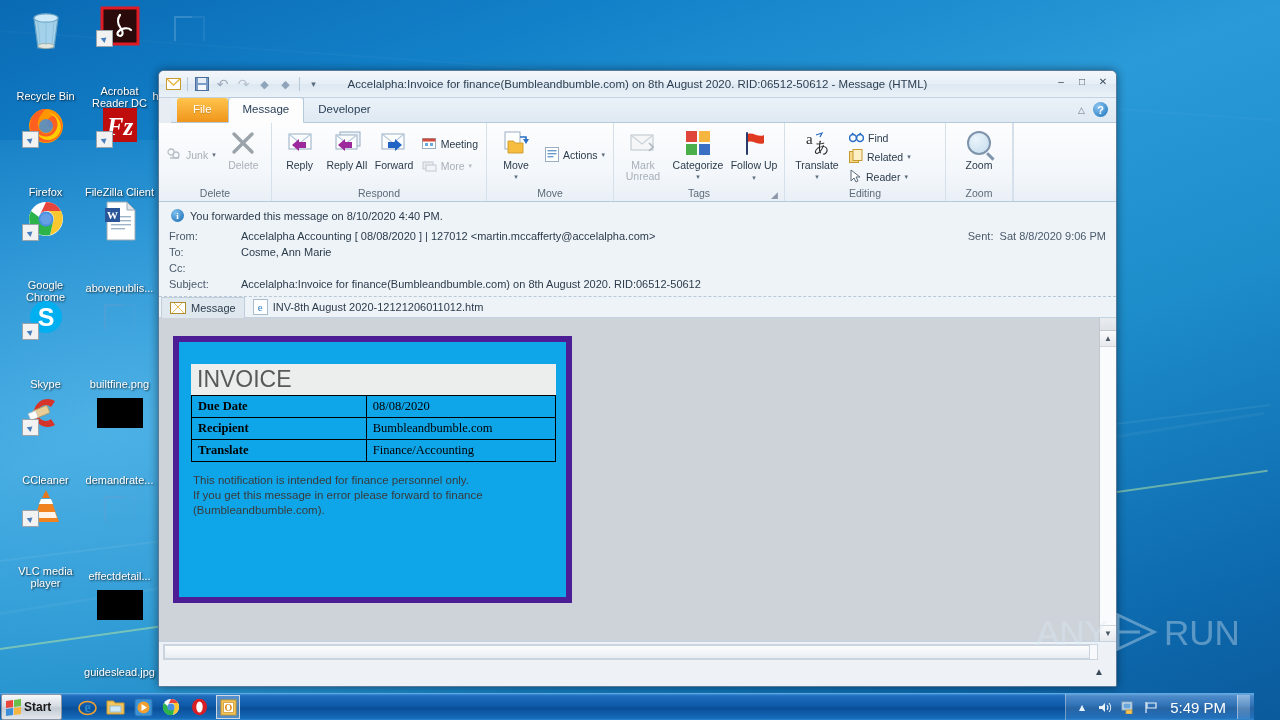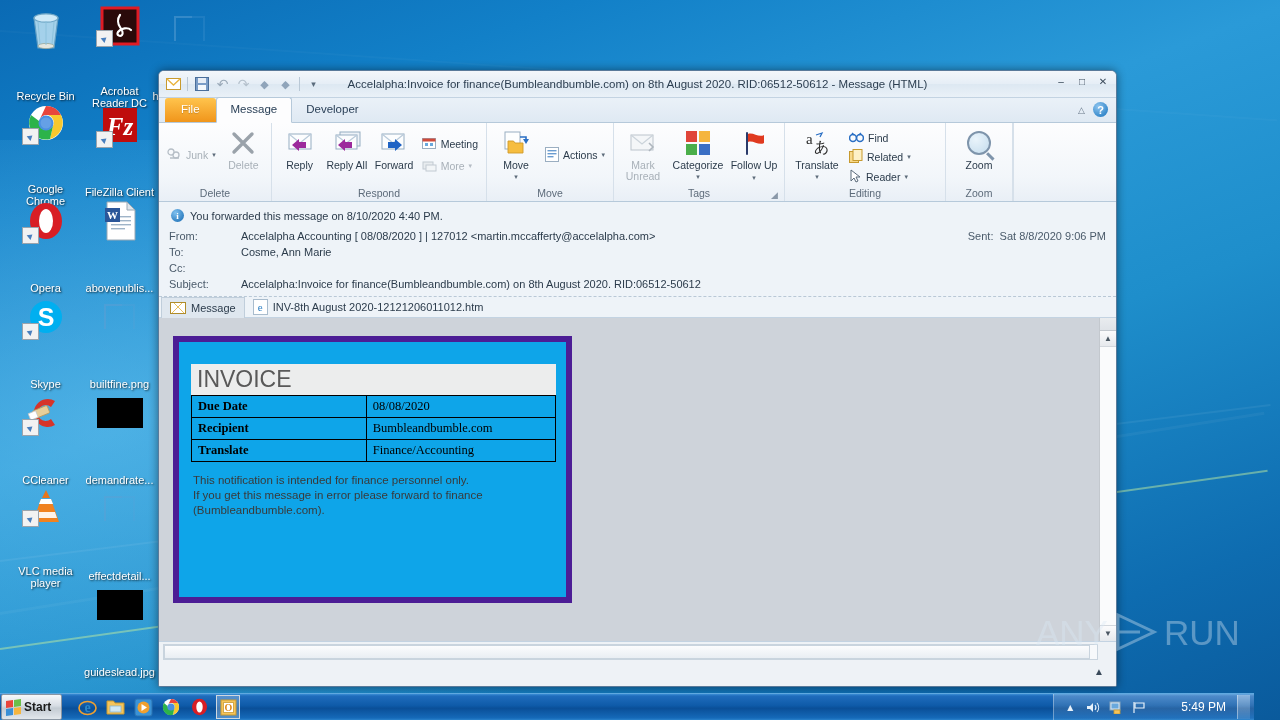--- a/index.html
+++ b/index.html
@@ -85,20 +85,21 @@
   .wbtns { position: absolute; right: 3px; top: 2px; display: flex; gap: 1px; }
   .wbtn { width: 20px; height: 17px; display:flex;align-items:center;justify-content:center;
           font-size: 10px; color:#3a4a5a; }
   .wbtn.close { color:#3a4a5a; }
 
   .tabrow {
     height: 24px; display: flex; align-items: flex-end; flex: none;
     background: linear-gradient(to bottom,#eaf1f8,#dfe9f3);
     position: relative;
     border-bottom: 1px solid #b6c9da;
+    margin-left: 12px;
   }
   .tab-file {
     background: linear-gradient(to bottom,#ffc44d,#f0951b);
     color:#fff; font-size:11.5px; padding: 4px 16px 4px 16px; height:16px;
     border-radius: 3px 3px 0 0; margin-left: 6px; line-height:15px;
     text-shadow: 0 1px 1px rgba(0,0,0,0.2);
   }
   .tab {
     font-size:11.5px; color:#2b4158; padding: 4px 14px; height:16px; line-height:15px;
     border-radius: 3px 3px 0 0;
@@ -244,21 +245,21 @@
   .start .txt{ font-size:12px; font-weight:bold; color:#1a1a1a;}
   .qlaunch{ display:flex; align-items:center; gap:6px; margin-left:14px;}
   .qitem{ width:22px;height:22px; display:flex;align-items:center;justify-content:center;}
   .qitem.active{ border:1px solid #cfd8e0; background:rgba(255,255,255,0.25);}
   .tray{
     position:absolute; right:0; top:0; height:26px; display:flex; align-items:center; gap:7px;
     padding: 0 4px 0 8px;
     background: linear-gradient(to bottom, rgba(255,255,255,0.22), rgba(255,255,255,0.04));
     border-left:1px solid rgba(255,255,255,0.35);
   }
-  .tray .clock{ font-size:12px; color:#ffffff; padding: 0 4px; margin-left: 23px;}
+  .tray .clock{ font-size:15px; color:#ffffff; padding: 0 4px;}
   .tray .tic{ width:16px;height:16px; display:flex;align-items:center;justify-content:center; color:#e8f2fb; font-size:12px;}
   .showdesk{ width:12px;height:24px; background:linear-gradient(to bottom,rgba(255,255,255,0.35),rgba(255,255,255,0.1)); border-left:1px solid rgba(255,255,255,0.4);}
 </style>
 </head>
 <body>
 
 <div class="wall-glow"></div>
 <div class="wall-streak" style="left:0px;top:560px;width:1280px;height:2px;transform:rotate(-7deg);opacity:.5;"></div>
 <div class="wall-streak" style="left:0px;top:612px;width:1280px;height:3px;transform:rotate(-9deg);opacity:.35;"></div>
 <div class="wall-streak" style="left:0px;top:30px;width:1280px;height:2px;transform:rotate(4deg);opacity:.22;"></div>
@@ -273,46 +274,48 @@
         <ellipse cx="20" cy="10" rx="12" ry="4.2" fill="#cfeaf8" stroke="#6ea6c6" stroke-width="1.2"></ellipse>
         <ellipse cx="20" cy="38" rx="8" ry="2.6" fill="#e3e6df" stroke="#9aa89a" stroke-width="0.8"></ellipse>
         <path d="M12 14 L14 36" stroke="#8cc2dd" stroke-width="1" fill="none"></path>
         <path d="M20 13 L20 37" stroke="#8cc2dd" stroke-width="1" fill="none"></path>
         <path d="M28 14 L26 36" stroke="#8cc2dd" stroke-width="1" fill="none"></path>
       </svg>
     </div>
     <div class="label">Recycle Bin</div>
   </div>
 
+  <div class="desk-icon">
+    <div class="glyph">
+      <svg width="42" height="42" viewBox="0 0 42 42">
+        <circle cx="21" cy="22" r="17" fill="#ff9500"></circle>
+        <path d="M21 5 C12 5 5 12 5 22 C5 31 12 38 21 38 C30 38 37 31 37 22 C37 16 33 12 29 12 C24 12 22 16 22 19 C22 23 26 25 29 23 C27 29 22 31 18 29 C12 26 11 17 16 11 C18 8 19 6 21 5 Z" fill="#ff5f1f"></path>
+        <path d="M24 9 C31 10 36 16 36 23 C36 30 30 36 23 36 C18 36 14 33 12 29 C16 33 23 34 28 30 C33 26 34 18 30 13 C28 11 26 10 24 9 Z" fill="#ffcc00"></path>
+        <circle cx="21" cy="22" r="7" fill="#4a8fd6" opacity="0.85"></circle>
+      </svg>
+      <span class="shortcut-arrow"></span>
+    </div>
+    <div class="label">Firefox</div>
+  </div>
 
   <div class="desk-icon">
     <div class="glyph">
       <svg width="42" height="42" viewBox="0 0 42 42">
         <circle cx="21" cy="21" r="17" fill="#ffffff"></circle>
         <path d="M21 4 A17 17 0 0 1 36 13 L23 13 A8 8 0 0 0 14 19 Z" fill="#e8453c"></path>
         <path d="M36 13 A17 17 0 0 1 25 37 L28 24 A8 8 0 0 0 23 13 Z" fill="#f8c82e"></path>
         <path d="M25 37 A17 17 0 0 1 6 13 L14 19 A8 8 0 0 0 28 24 Z" fill="#2cb34a"></path>
         <circle cx="21" cy="21" r="7.5" fill="#4a90e2"></circle>
         <circle cx="21" cy="21" r="5.5" fill="#ffffff" opacity="0.15"></circle>
       </svg>
       <span class="shortcut-arrow"></span>
     </div>
     <div class="label">Google Chrome</div>
   </div>
 
-  <div class="desk-icon">
-    <div class="glyph">
-      <svg width="40" height="42" viewBox="0 0 40 42">
-        <ellipse cx="20" cy="21" rx="16" ry="18" fill="#d81e25"></ellipse>
-        <ellipse cx="20" cy="21" rx="7" ry="12" fill="#ffffff"></ellipse>
-      </svg>
-      <span class="shortcut-arrow"></span>
-    </div>
-    <div class="label">Opera</div>
-  </div>
 
   <div class="desk-icon">
     <div class="glyph">
       <svg width="40" height="40" viewBox="0 0 40 40">
         <circle cx="20" cy="20" r="16" fill="#00aff0"></circle>
         <text x="20" y="29" font-family="Liberation Sans, sans-serif" font-size="25" font-weight="bold" fill="#ffffff" text-anchor="middle">S</text>
       </svg>
       <span class="shortcut-arrow"></span>
     </div>
     <div class="label">Skype</div>

